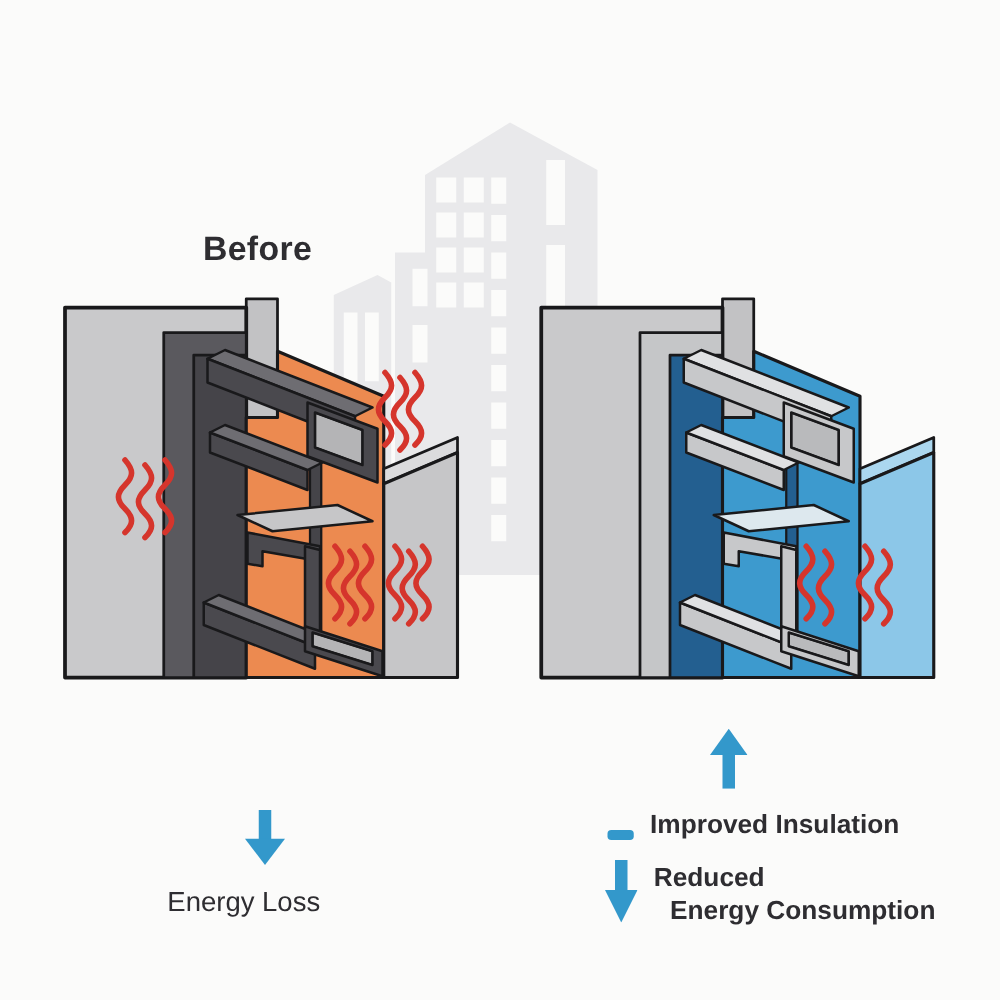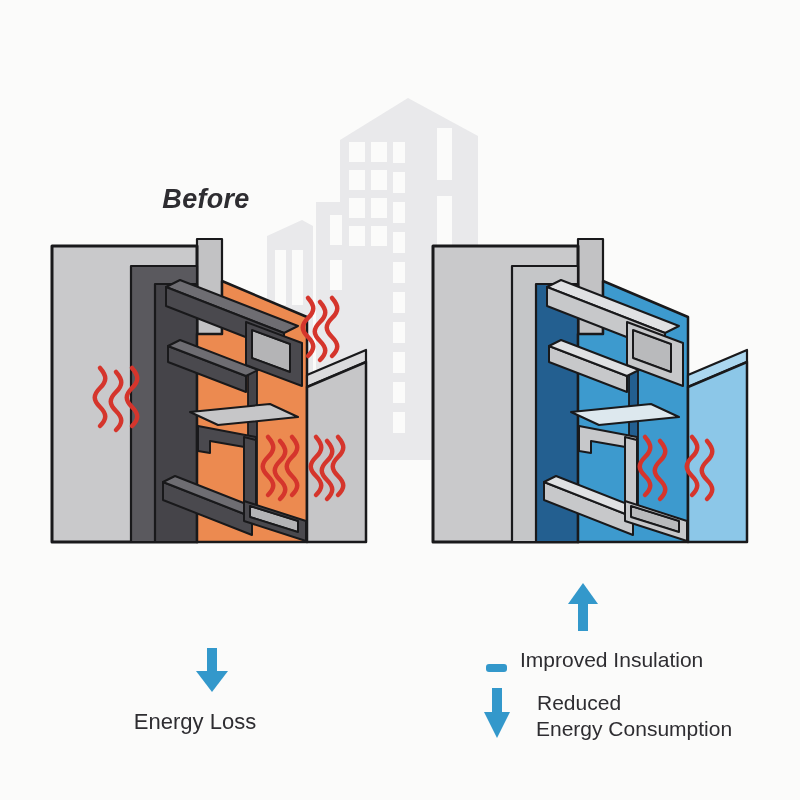--- a/index.html
+++ b/index.html
@@ -19,21 +19,21 @@
   }
   .panel-after{
     --band-outer:#c5c6c8; --band-inner:#235f90;
     --panel-fill:var(--c-insulation-after,#3d9ace);
     --beam-front:#c7c8ca; --beam-top:#e0e1e3; --hollow:#b9babc;
     --rwall-front:var(--c-after-wall-blue,#8cc7e8); --rwall-top:#abd7ef; --shelf:#dde8ee;
   }
   .label{position:absolute;white-space:nowrap;}
   .title{font-size:27px;font-weight:600;letter-spacing:.3px;text-align:center;width:170px;}
   .caption{font-size:22px;font-weight:500;}
-  .legend-text{font-size:21px;font-weight:400;line-height:24px;}
+  .legend-text{font-size:21px;font-weight:700;line-height:24px;}
   .arrow{position:absolute;}
   .arrow svg{display:block;}
   .dash{
     position:absolute;width:21px;height:8px;border-radius:3px;
     background:var(--c-accent-blue,#3398cb);
   }
 </style>
 </head>
 <body>
 
@@ -126,21 +126,21 @@
         <use href="#heat-wave" xlink:href="#heat-wave" x="338" y="437"></use>
       </g>
     <g id="waves-after">
         <use href="#heat-wave" xlink:href="#heat-wave" x="645" y="437"></use>
         <use href="#heat-wave" xlink:href="#heat-wave" x="660" y="441"></use>
         <use href="#heat-wave" xlink:href="#heat-wave" x="692" y="437"></use>
         <use href="#heat-wave" xlink:href="#heat-wave" x="707" y="441"></use>
       </g>
   </svg>
 
-  <div class="label title" style="left:121px;top:184px;font-style:italic;">Before</div>
+  <div class="label title" style="left:121px;top:184px;">Before</div>
 
   <div class="arrow" style="left:196px;top:648px;">
     <svg width="32" height="44" viewBox="0 0 32 44" fill="var(--c-accent-blue,#3398cb)">
       <rect x="11" y="0" width="10" height="24"></rect>
       <polygon points="0,23 32,23 16,44"></polygon>
     </svg>
   </div>
   <div class="label caption" style="left:100px;top:709px;width:190px;text-align:center;">Energy Loss</div>
 
   <div class="arrow" style="left:568px;top:583px;">
@@ -152,15 +152,15 @@
 
   <div class="dash" style="left:486px;top:664px;"></div>
   <div class="label legend-text" style="left:520px;top:648px;">Improved Insulation</div>
 
   <div class="arrow" style="left:484px;top:688px;">
     <svg width="26" height="50" viewBox="0 0 26 50" fill="var(--c-accent-blue,#3398cb)">
       <rect x="8" y="0" width="10" height="25"></rect>
       <polygon points="0,24 26,24 13,50"></polygon>
     </svg>
   </div>
-  <div class="label legend-text" style="left:537px;top:691px;">Reduced</div>
+  <div class="label legend-text" style="left:523px;top:691px;">Reduced</div>
   <div class="label legend-text" style="left:523px;top:717px;margin-left:13px;">Energy Consumption</div>
 </div>
 
 </body></html>

